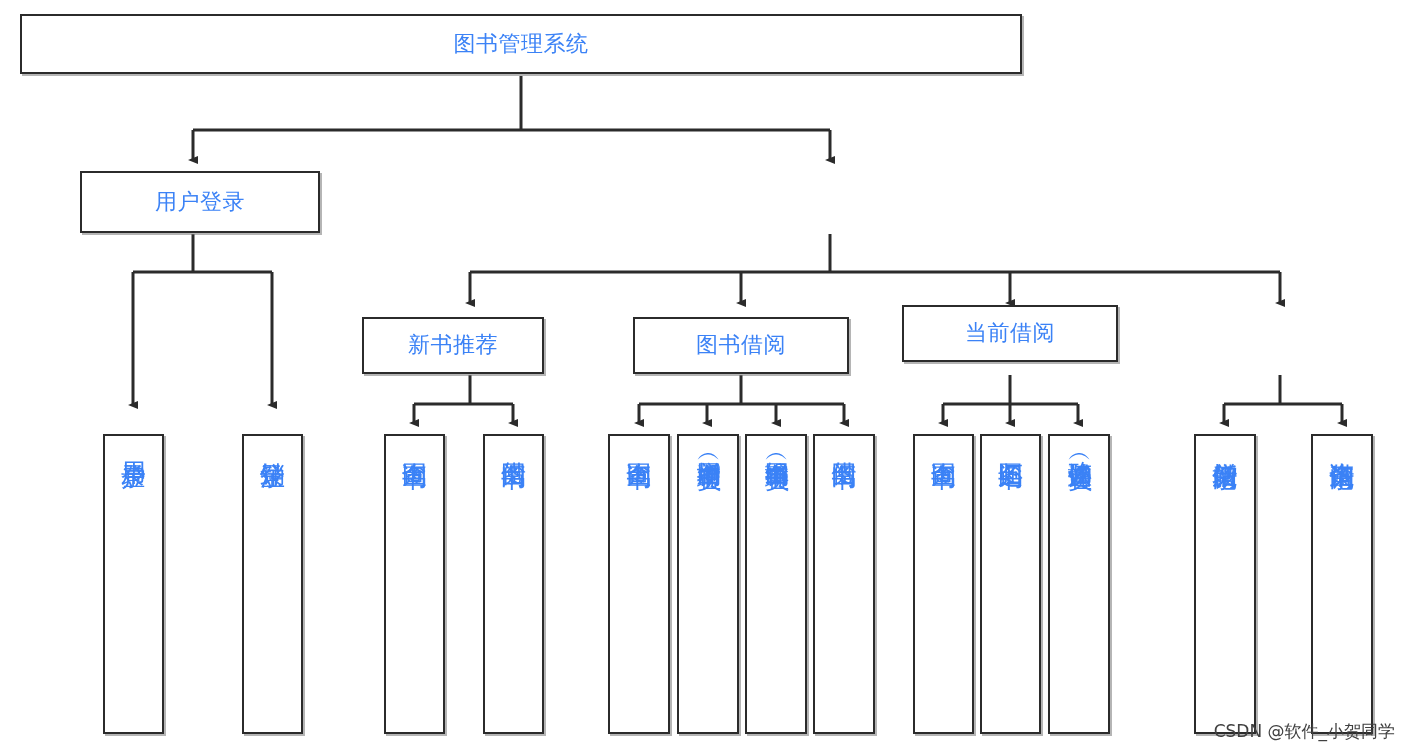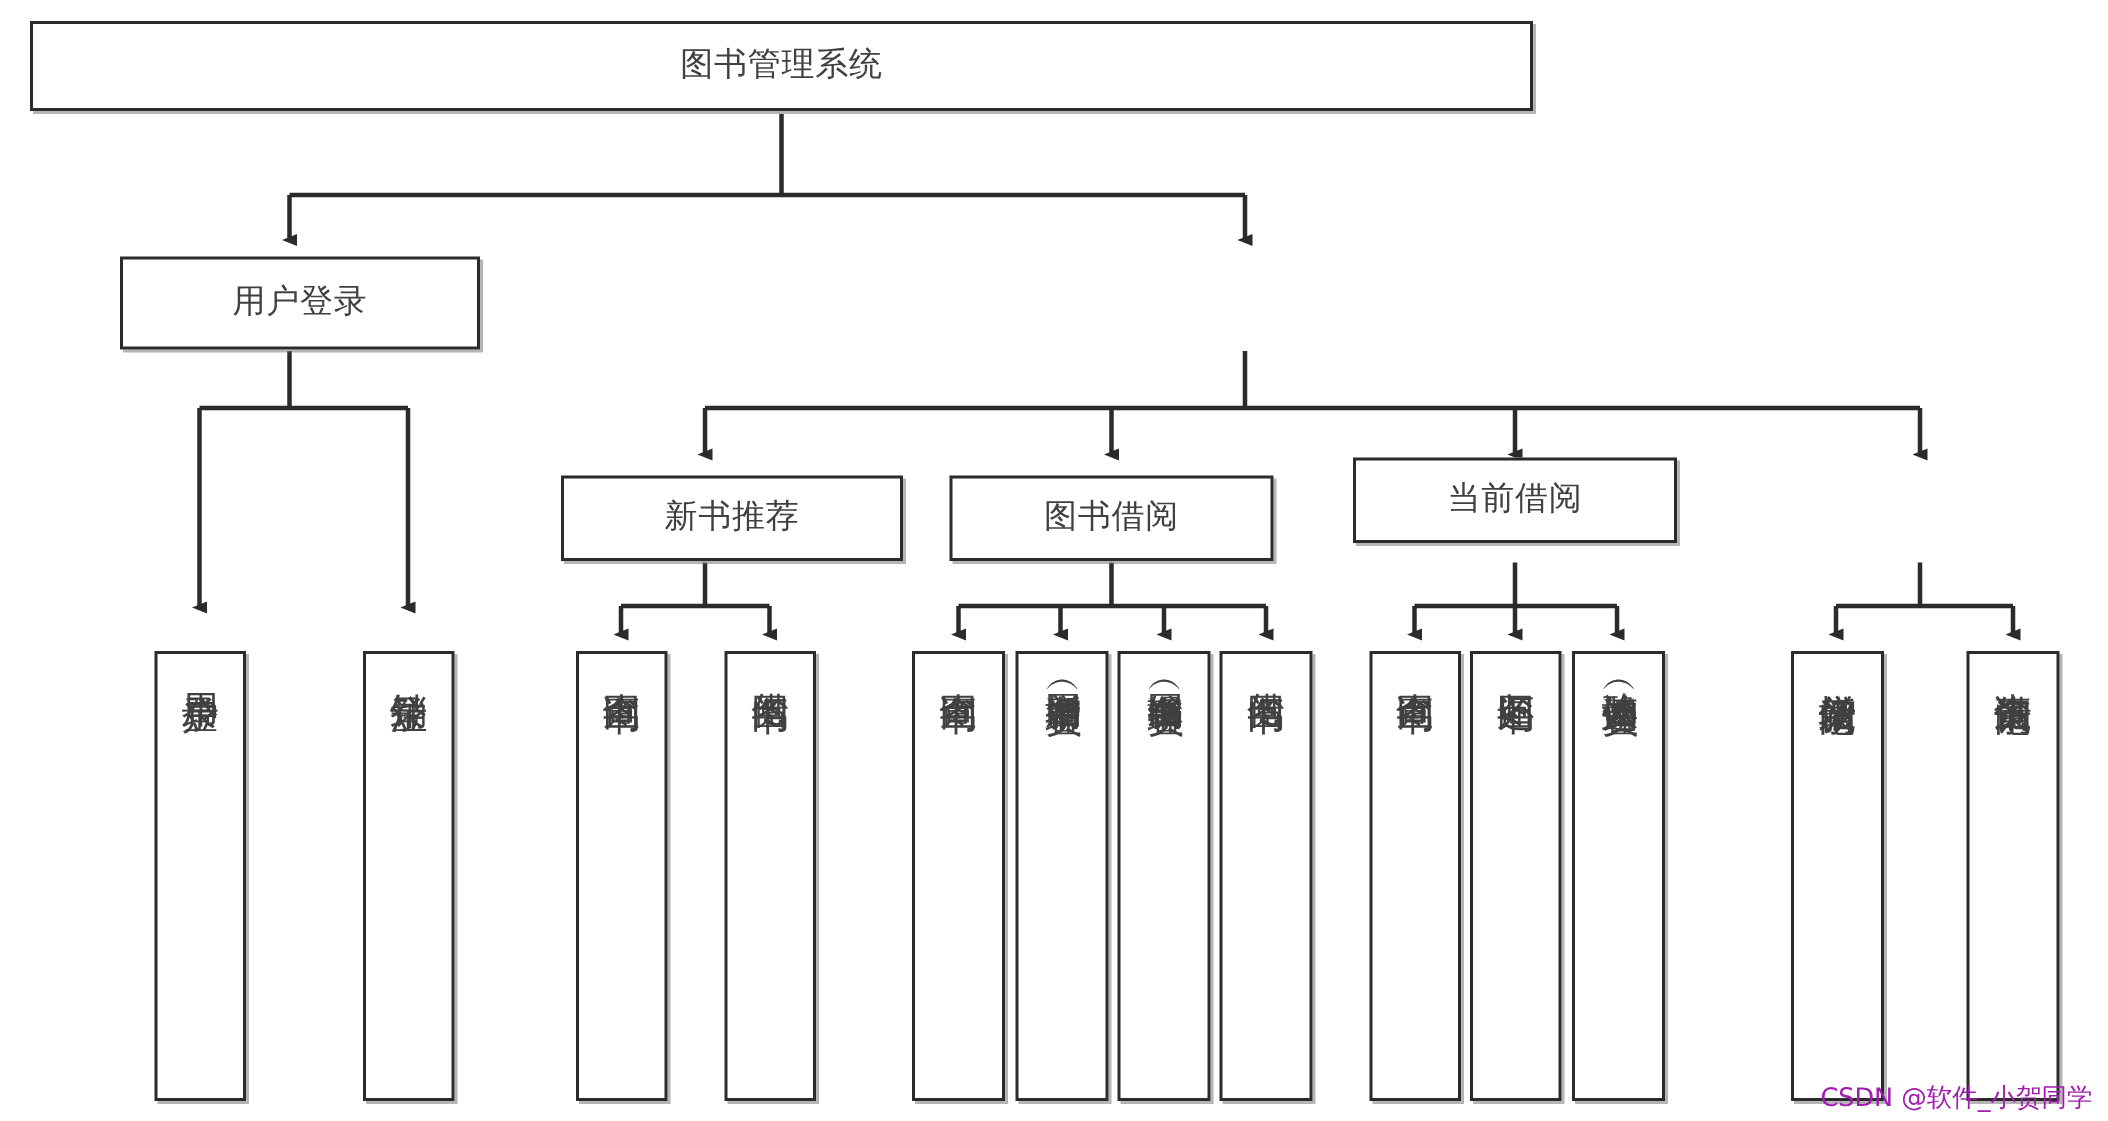--- a/index.html
+++ b/index.html
@@ -31,21 +31,21 @@
     box-sizing: border-box;
     background: #ffffff;
     border: 2px solid #2b2b2b;
     box-shadow: 2px 2px 0 0 rgba(120,120,120,0.55);
     display: flex;
     align-items: center;
     justify-content: center;
     overflow: hidden;
   }
   .node-label {
-    color: #404040;
+    color: #3b82f6;
     letter-spacing: 0.5px;
     white-space: nowrap;
     text-align: left;
   }
   .horizontal .node-label {
     font-size: 22px;
     line-height: 1.1;
   }
   .vertical {
     align-items: flex-start;
@@ -60,21 +60,21 @@
     letter-spacing: 1px;
   }
   .vertical.tall-text .node-label {
     font-size: 24px;
   }
   #watermark {
     position: absolute;
     right: 10px;
     bottom: 4px;
     font-size: 17px;
-    color: #a21caf;
+    color: #404040;
     white-space: nowrap;
     pointer-events: none;
   }
 </style>
 </head>
 <body>
 
 <div id="diagram-root">
 
   <svg class="diagram-canvas" viewBox="0 0 1405 747">
@@ -129,21 +129,21 @@
 
   <div class="node-box horizontal" style="left:20px; top:14px; width:1002px; height:60px;">
     <span class="node-label">图书管理系统</span>
   </div>
 
   <div class="node-box horizontal" style="left:80px; top:171px; width:240px; height:62px;">
     <span class="node-label">用户登录</span>
   </div>
 
 
-  <div class="node-box horizontal" style="left:362px; top:317px; width:228px; height:57px;margin-left:12px;">
+  <div class="node-box horizontal" style="left:362px; top:317px; width:182px; height:57px;">
     <span class="node-label">新书推荐</span>
   </div>
 
   <div class="node-box horizontal" style="left:633px; top:317px; width:216px; height:57px;">
     <span class="node-label">图书借阅</span>
   </div>
 
   <div class="node-box horizontal" style="left:902px; top:305px; width:216px; height:57px;">
     <span class="node-label">当前借阅</span>
   </div>

